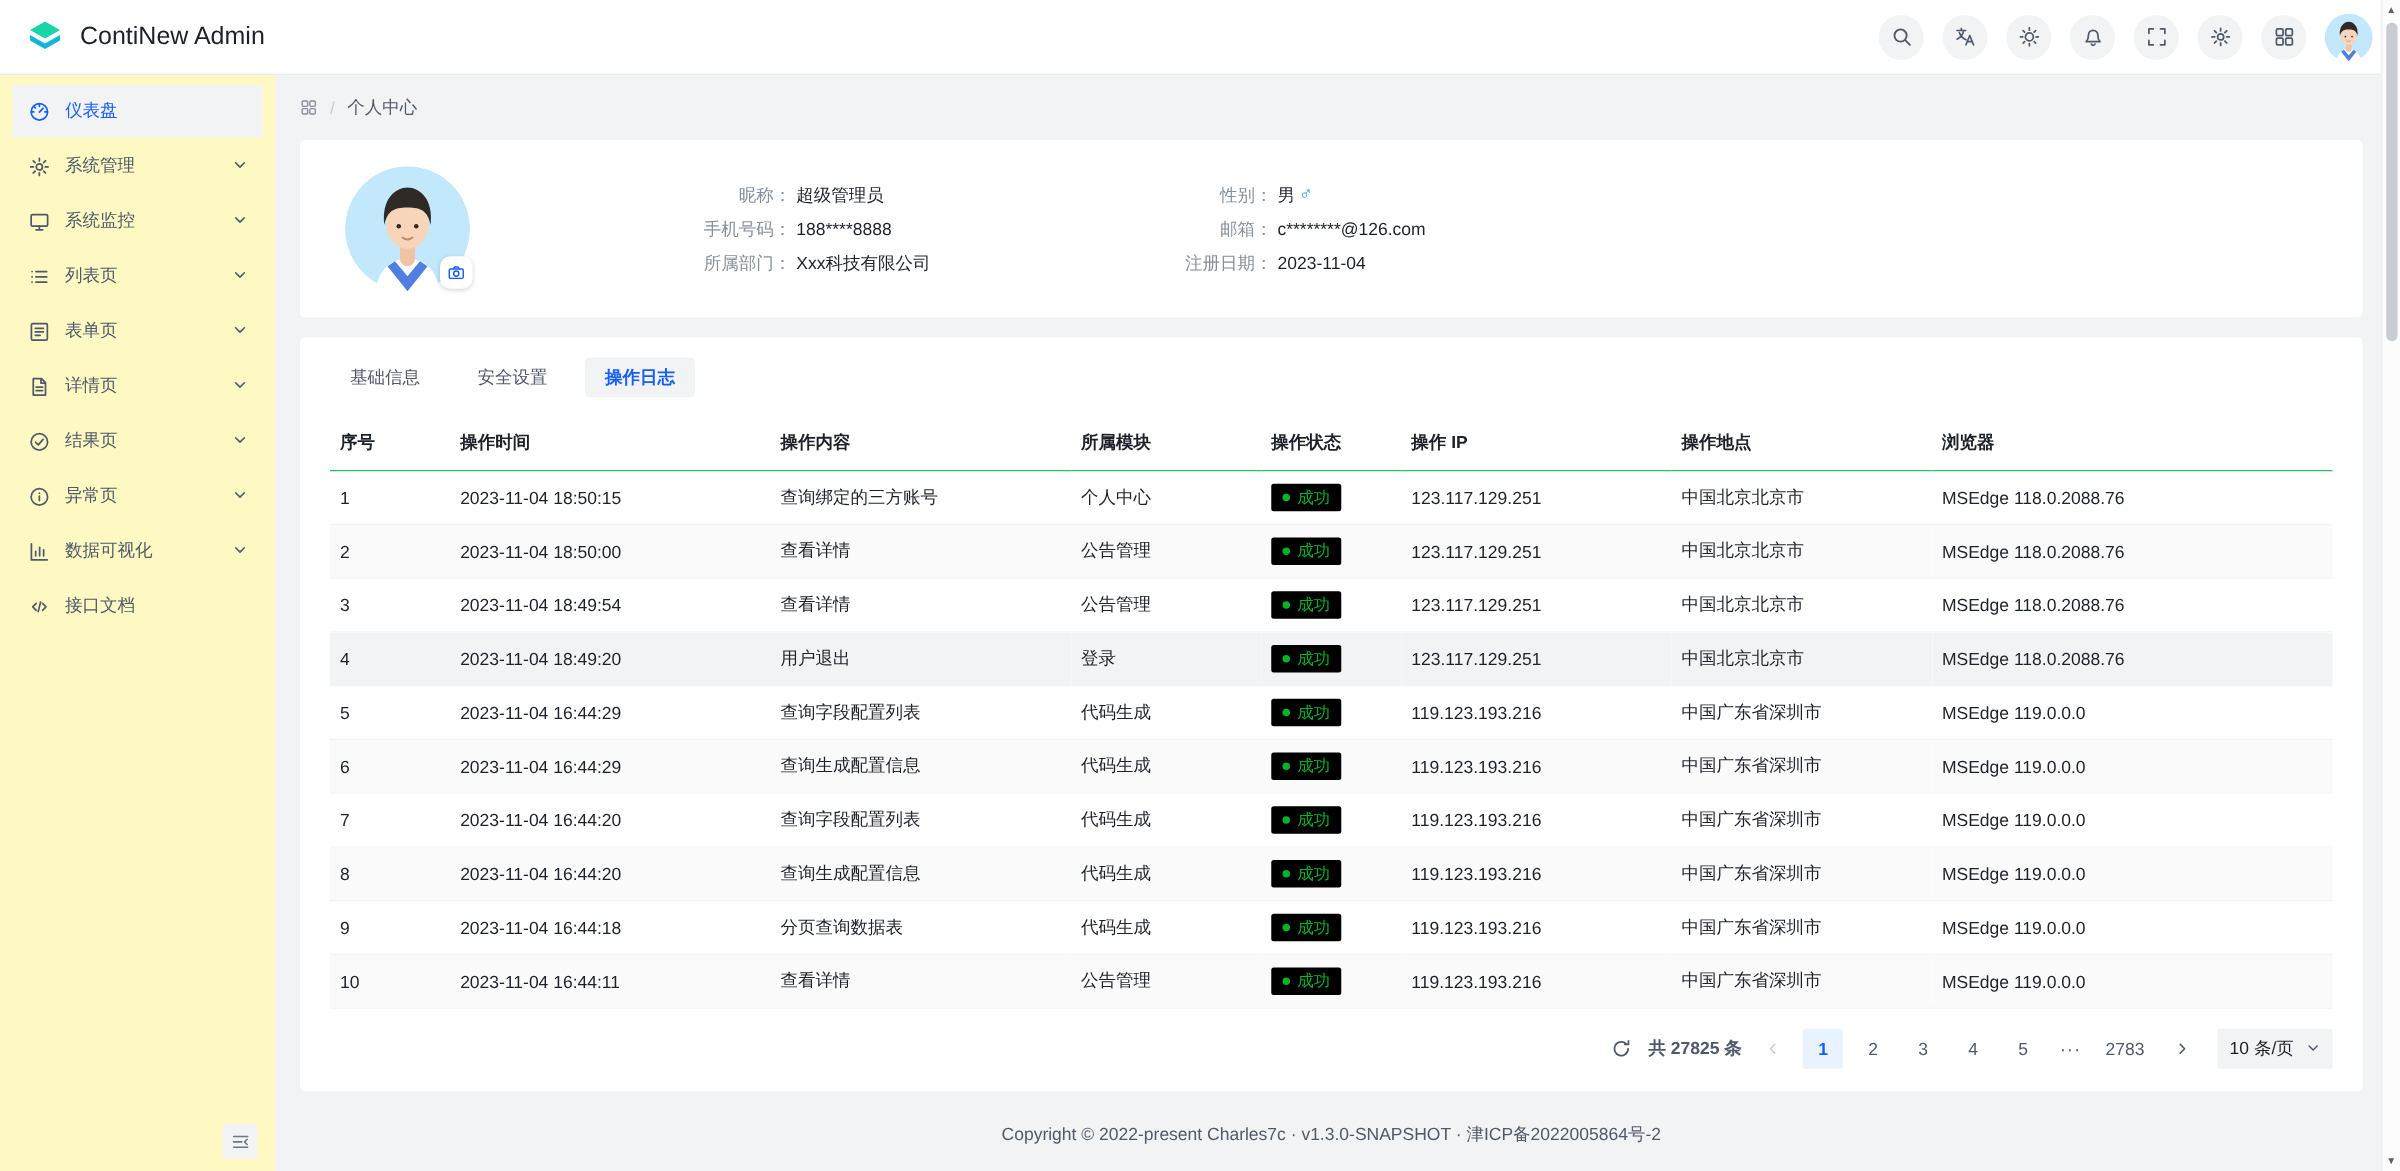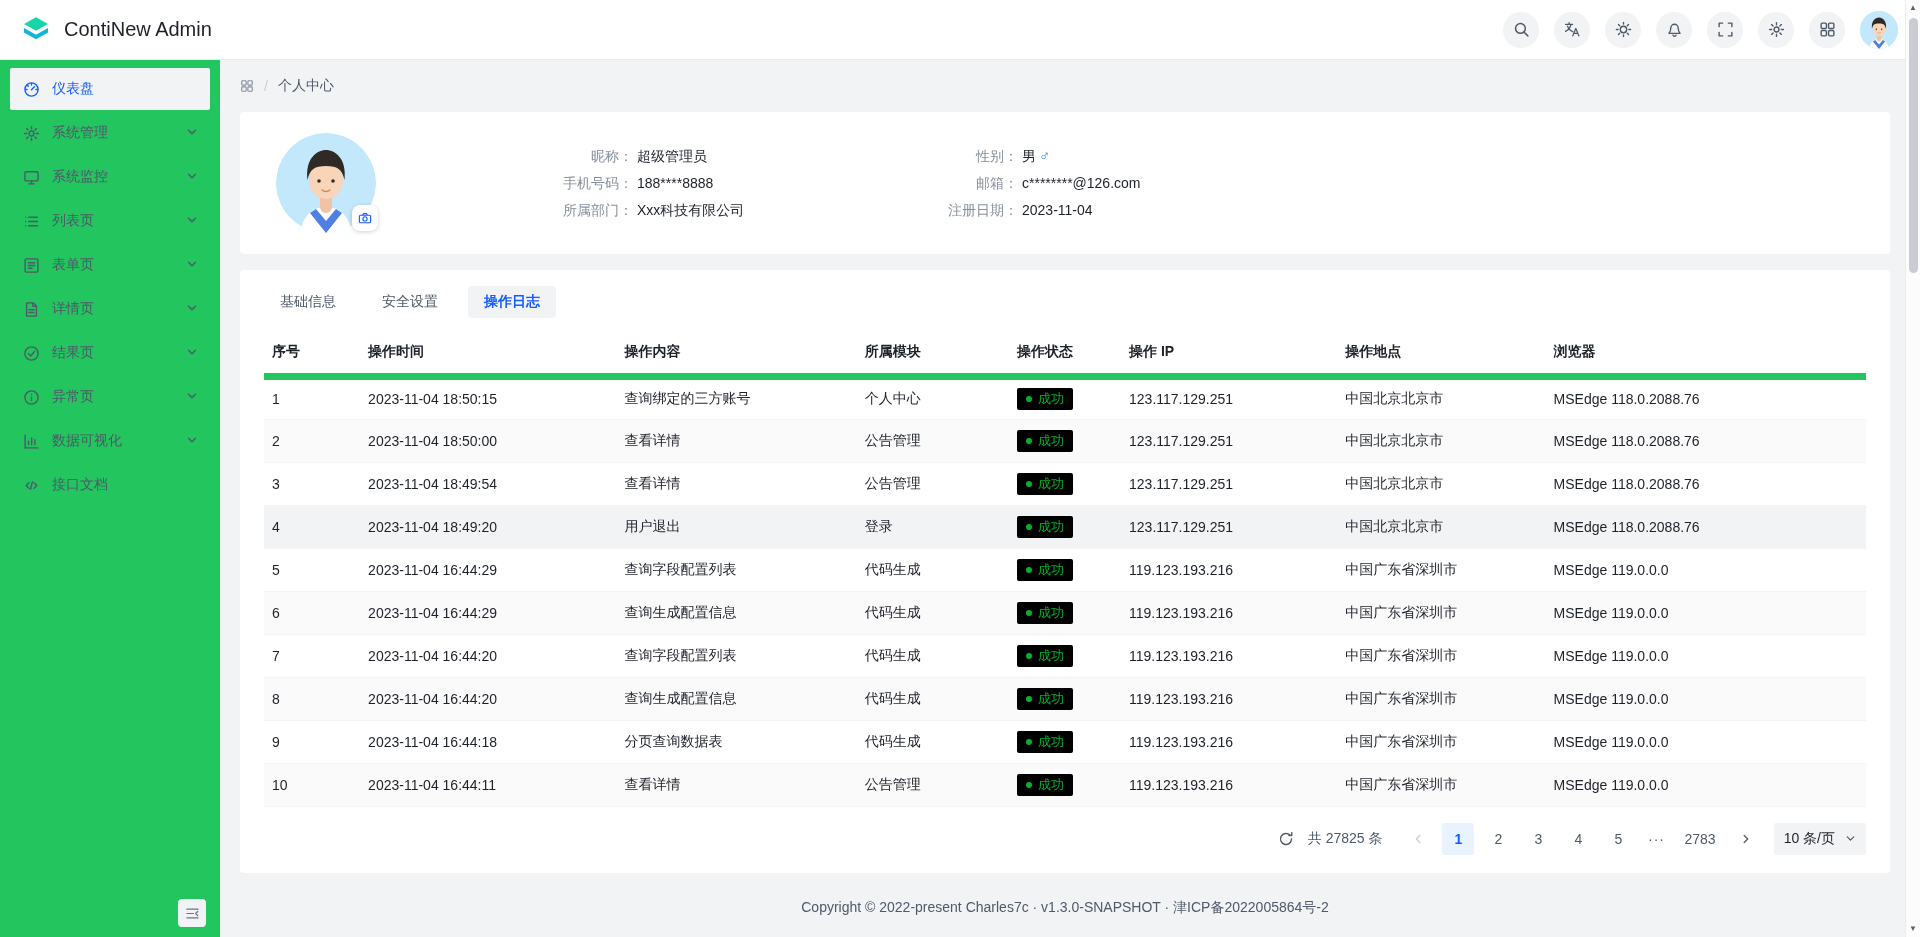--- a/index.html
+++ b/index.html
@@ -10,21 +10,21 @@
   
   .header { position:fixed; top:0; left:0; right:0; height:60px; background:#fff; border-bottom:1px solid #e8e9eb; display:flex; align-items:center; justify-content:space-between; padding:0 22px 0 20px; z-index:20; }
   .logo { display:flex; align-items:center; gap:12px; cursor:pointer; }
   .logo-title { font-size:20px; color:#1d2129; }
   .header-actions { display:flex; align-items:center; gap:15px; }
   .hbtn { width:36px; height:36px; border-radius:50%; background:#f2f3f5; display:flex; align-items:center; justify-content:center; color:#4e5969; }
   .avatar-sm { width:38px; height:38px; border-radius:50%; overflow:hidden; cursor:pointer; background:#c3e7fb; }
   .avatar-sm svg { display:block; }
 
   
-  .sidebar { position:fixed; top:60px; left:0; bottom:0; width:220px; background:#22c55e; padding:6px 10px 50px; z-index:10; }
+  .sidebar { position:fixed; top:60px; left:0; bottom:0; width:220px; background:#fef9c3; padding:6px 10px 50px; z-index:10; }
   .side-item { display:flex; align-items:center; gap:12px; height:42px; padding:0 12px; margin:2px 0; border-radius:2px; color:#4e5969; cursor:pointer; }
   .side-item .si-label { flex:0 0 auto; white-space:nowrap; }
   .side-item .chev { margin-left:auto; color:#4e5969; }
   .side-item.active { background:#f2f3f5; color:#165dff; }
   .side-item.active .si-icon { color:#165dff; }
   .si-icon { display:flex; align-items:center; justify-content:center; width:18px; height:18px; color:#4e5969; }
   .side-item.active .si-icon, .side-item.active .chev { color:#165dff; }
   .collapse-btn { position:absolute; bottom:10px; right:14px; width:28px; height:28px; border-radius:4px; background:#f2f3f5; color:#6b7785; display:flex; align-items:center; justify-content:center; }
 
   
@@ -49,31 +49,31 @@
   .male-symbol { color:#3491fa; margin-left:3px; font-size:15px; }
 
   
   .tabs-card { padding:16px 24px 10px; }
   .tabs { display:flex; align-items:center; gap:14px; margin-bottom:14px; }
   .tab { padding:7px 16px; border-radius:4px; color:#4e5969; cursor:pointer; }
   .tab.active { color:#165dff; background:#f2f3f5; font-weight:bold; }
 
   
   table { width:100%; border-collapse:collapse; table-layout:fixed; }
-  th { text-align:left; font-weight:bold; color:#1d2129; height:44px; border-bottom:7px solid #22c55e; padding:0 8px; white-space:nowrap; }
+  th { text-align:left; font-weight:bold; color:#1d2129; height:44px; border-bottom:1px solid #22c55e; padding:0 8px; white-space:nowrap; }
   td { height:43px; padding:0 8px; color:#1d2129; border-bottom:1px solid #f2f3f5; white-space:nowrap; overflow:hidden; text-overflow:ellipsis; }
   tbody tr:nth-child(even) { background:#fafafa; }
   tbody tr.row-hover { background:#f2f3f5; }
   .badge { display:inline-flex; align-items:center; gap:6px; background:#000000; color:#00b42a; font-size:13px; padding:2px 9px; border-radius:2px; line-height:18px; }
   .badge .dot { width:6px; height:6px; border-radius:50%; background:#00b42a; }
 
   
   .pagination { display:flex; align-items:center; justify-content:flex-end; gap:8px; padding:16px 0 8px; color:#4e5969; }
   .pg-refresh { width:28px; height:28px; display:flex; align-items:center; justify-content:center; color:#4e5969; }
-  .pg-total { margin-right:12px; color:#4e5969; }
+  .pg-total { margin-right:1px; color:#4e5969;font-weight:bold; }
   .pg-btn { min-width:32px; height:32px; padding:0 6px; border-radius:2px; display:flex; align-items:center; justify-content:center; color:#4e5969; }
   .pg-btn.active { background:#e8f3ff; color:#165dff; font-weight:bold; }
   .pg-nav.disabled { color:#c9cdd4; cursor:not-allowed; }
   .pg-ellipsis { min-width:28px; text-align:center; letter-spacing:1px; cursor:pointer; }
   .rot-l { transform:rotate(90deg); }
   .rot-r { transform:rotate(-90deg); }
   .pg-size { height:32px; background:#f2f3f5; border-radius:2px; display:flex; align-items:center; gap:10px; padding:0 10px; cursor:pointer; color:#1d2129; margin-left:4px; }
   .pg-size .chev { color:#4e5969; }
 
   .footer { text-align:center; color:#4e5969; margin-top:26px; }

